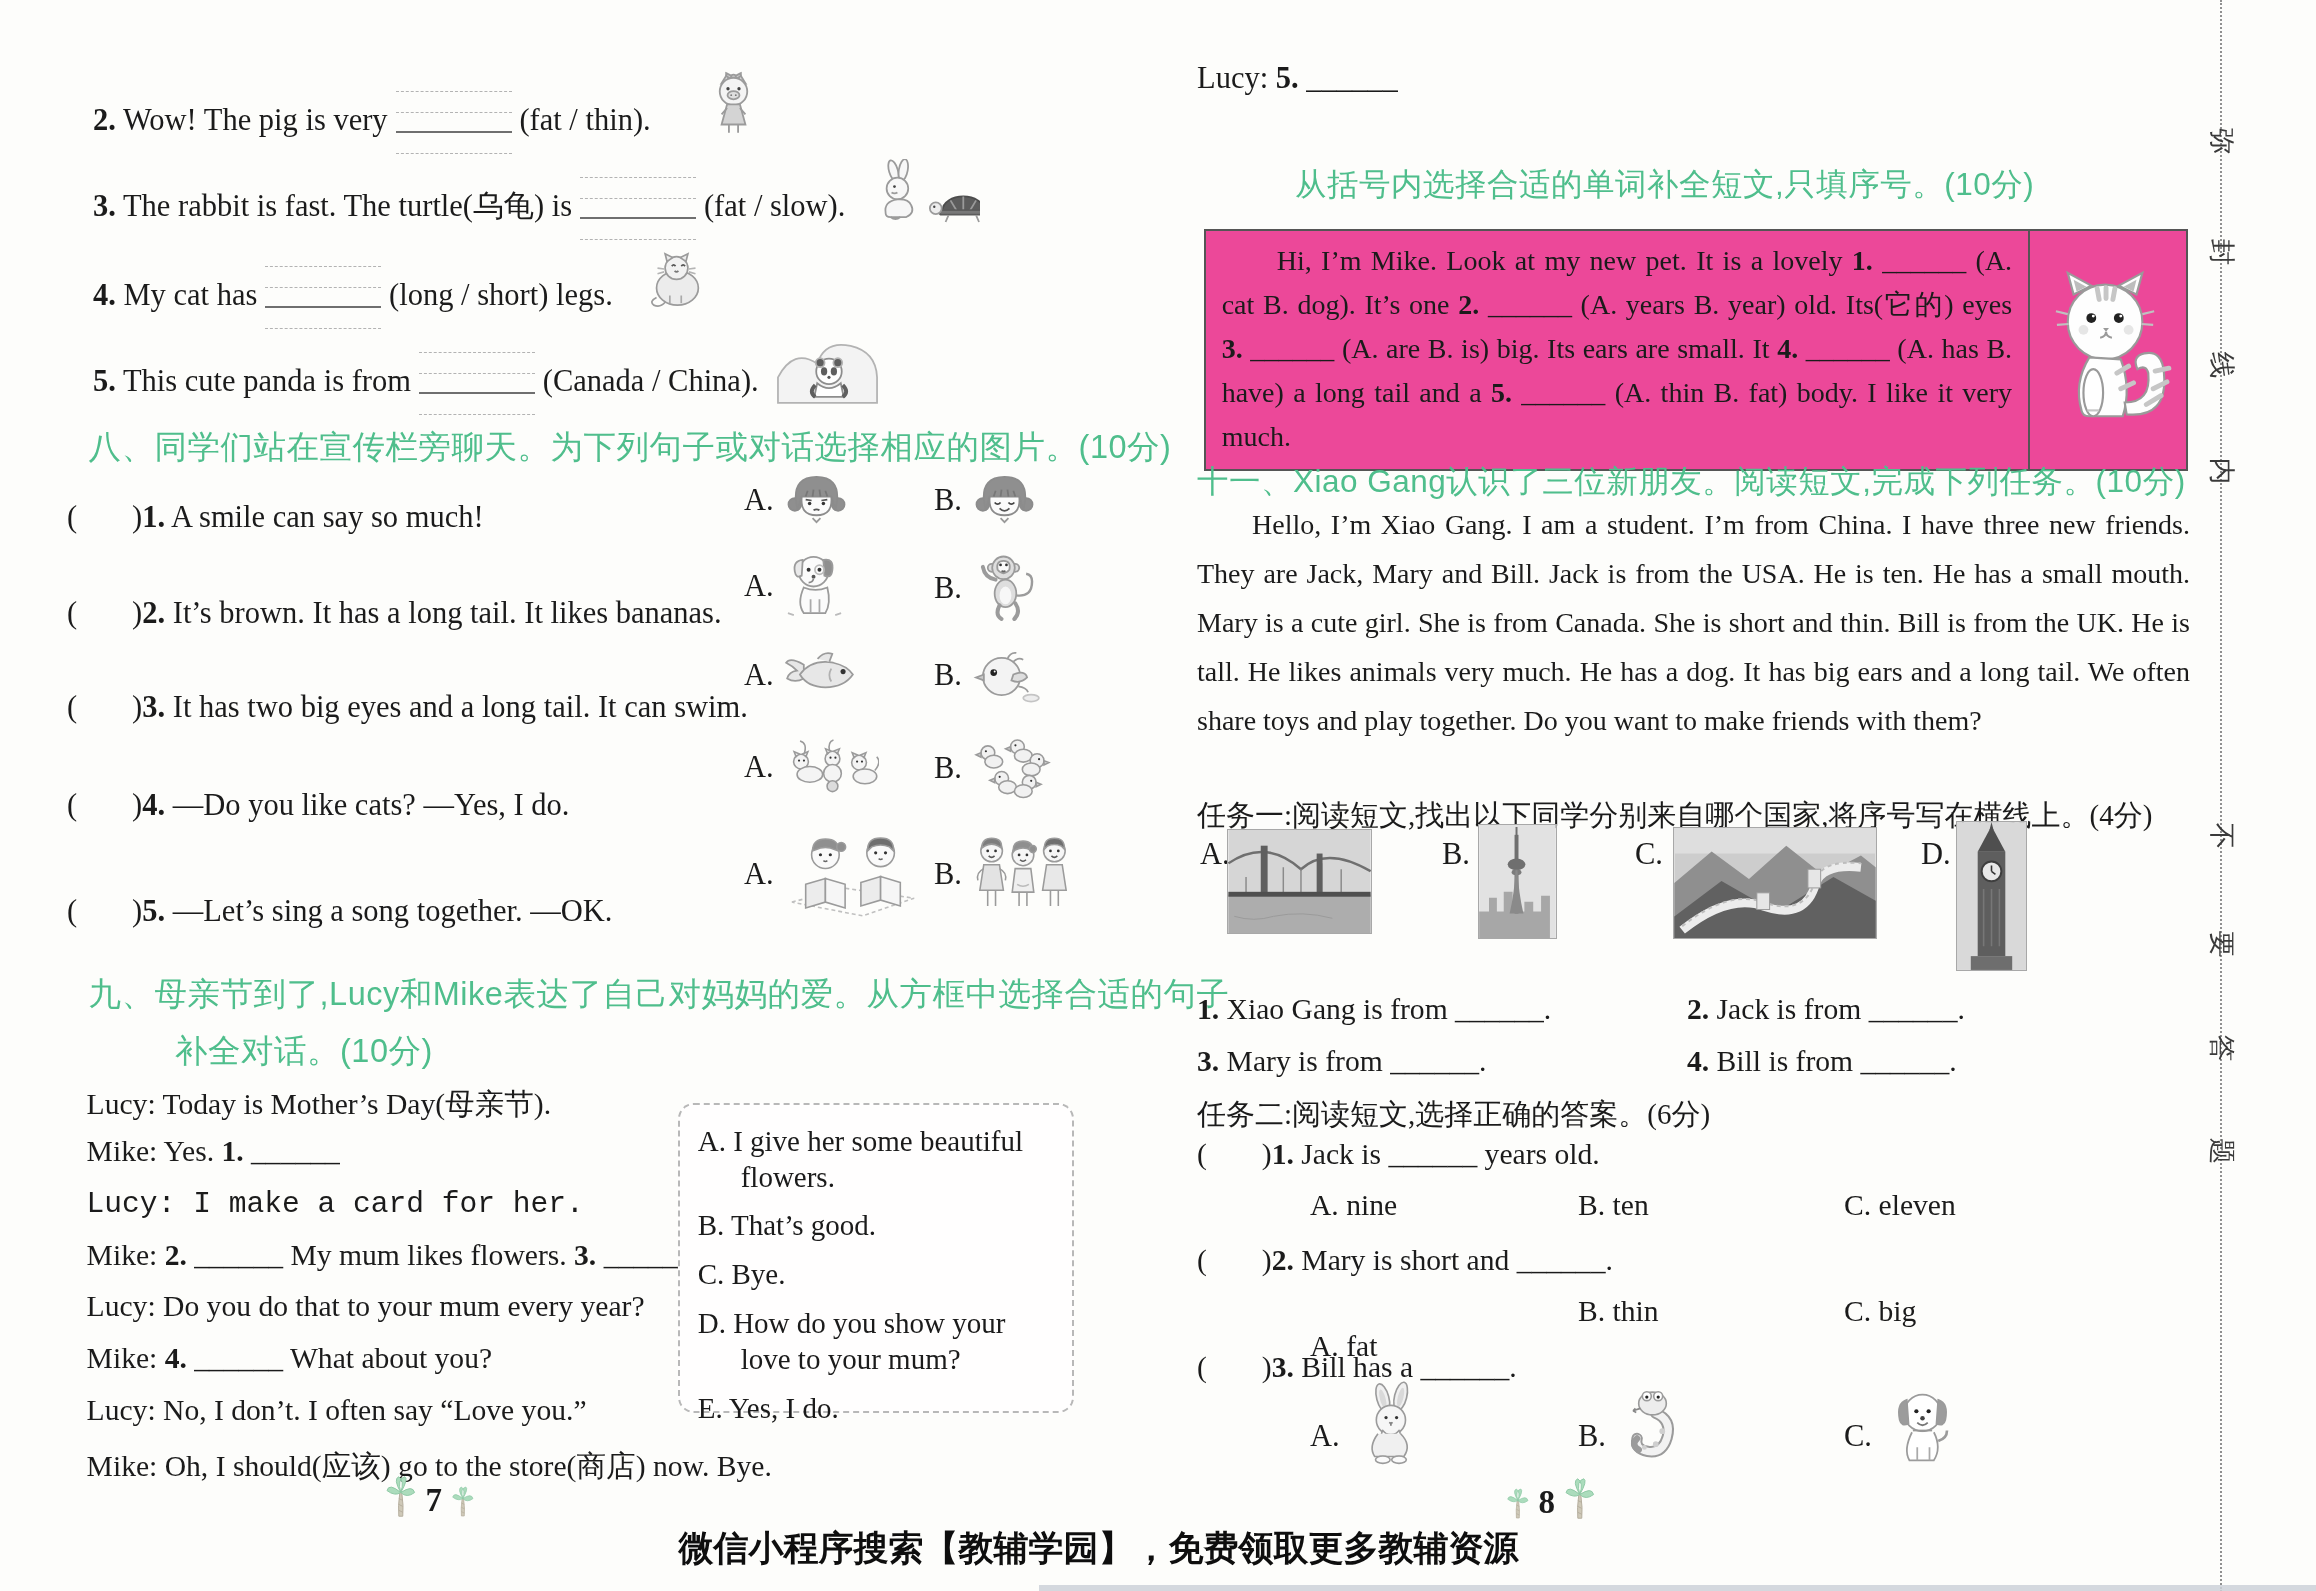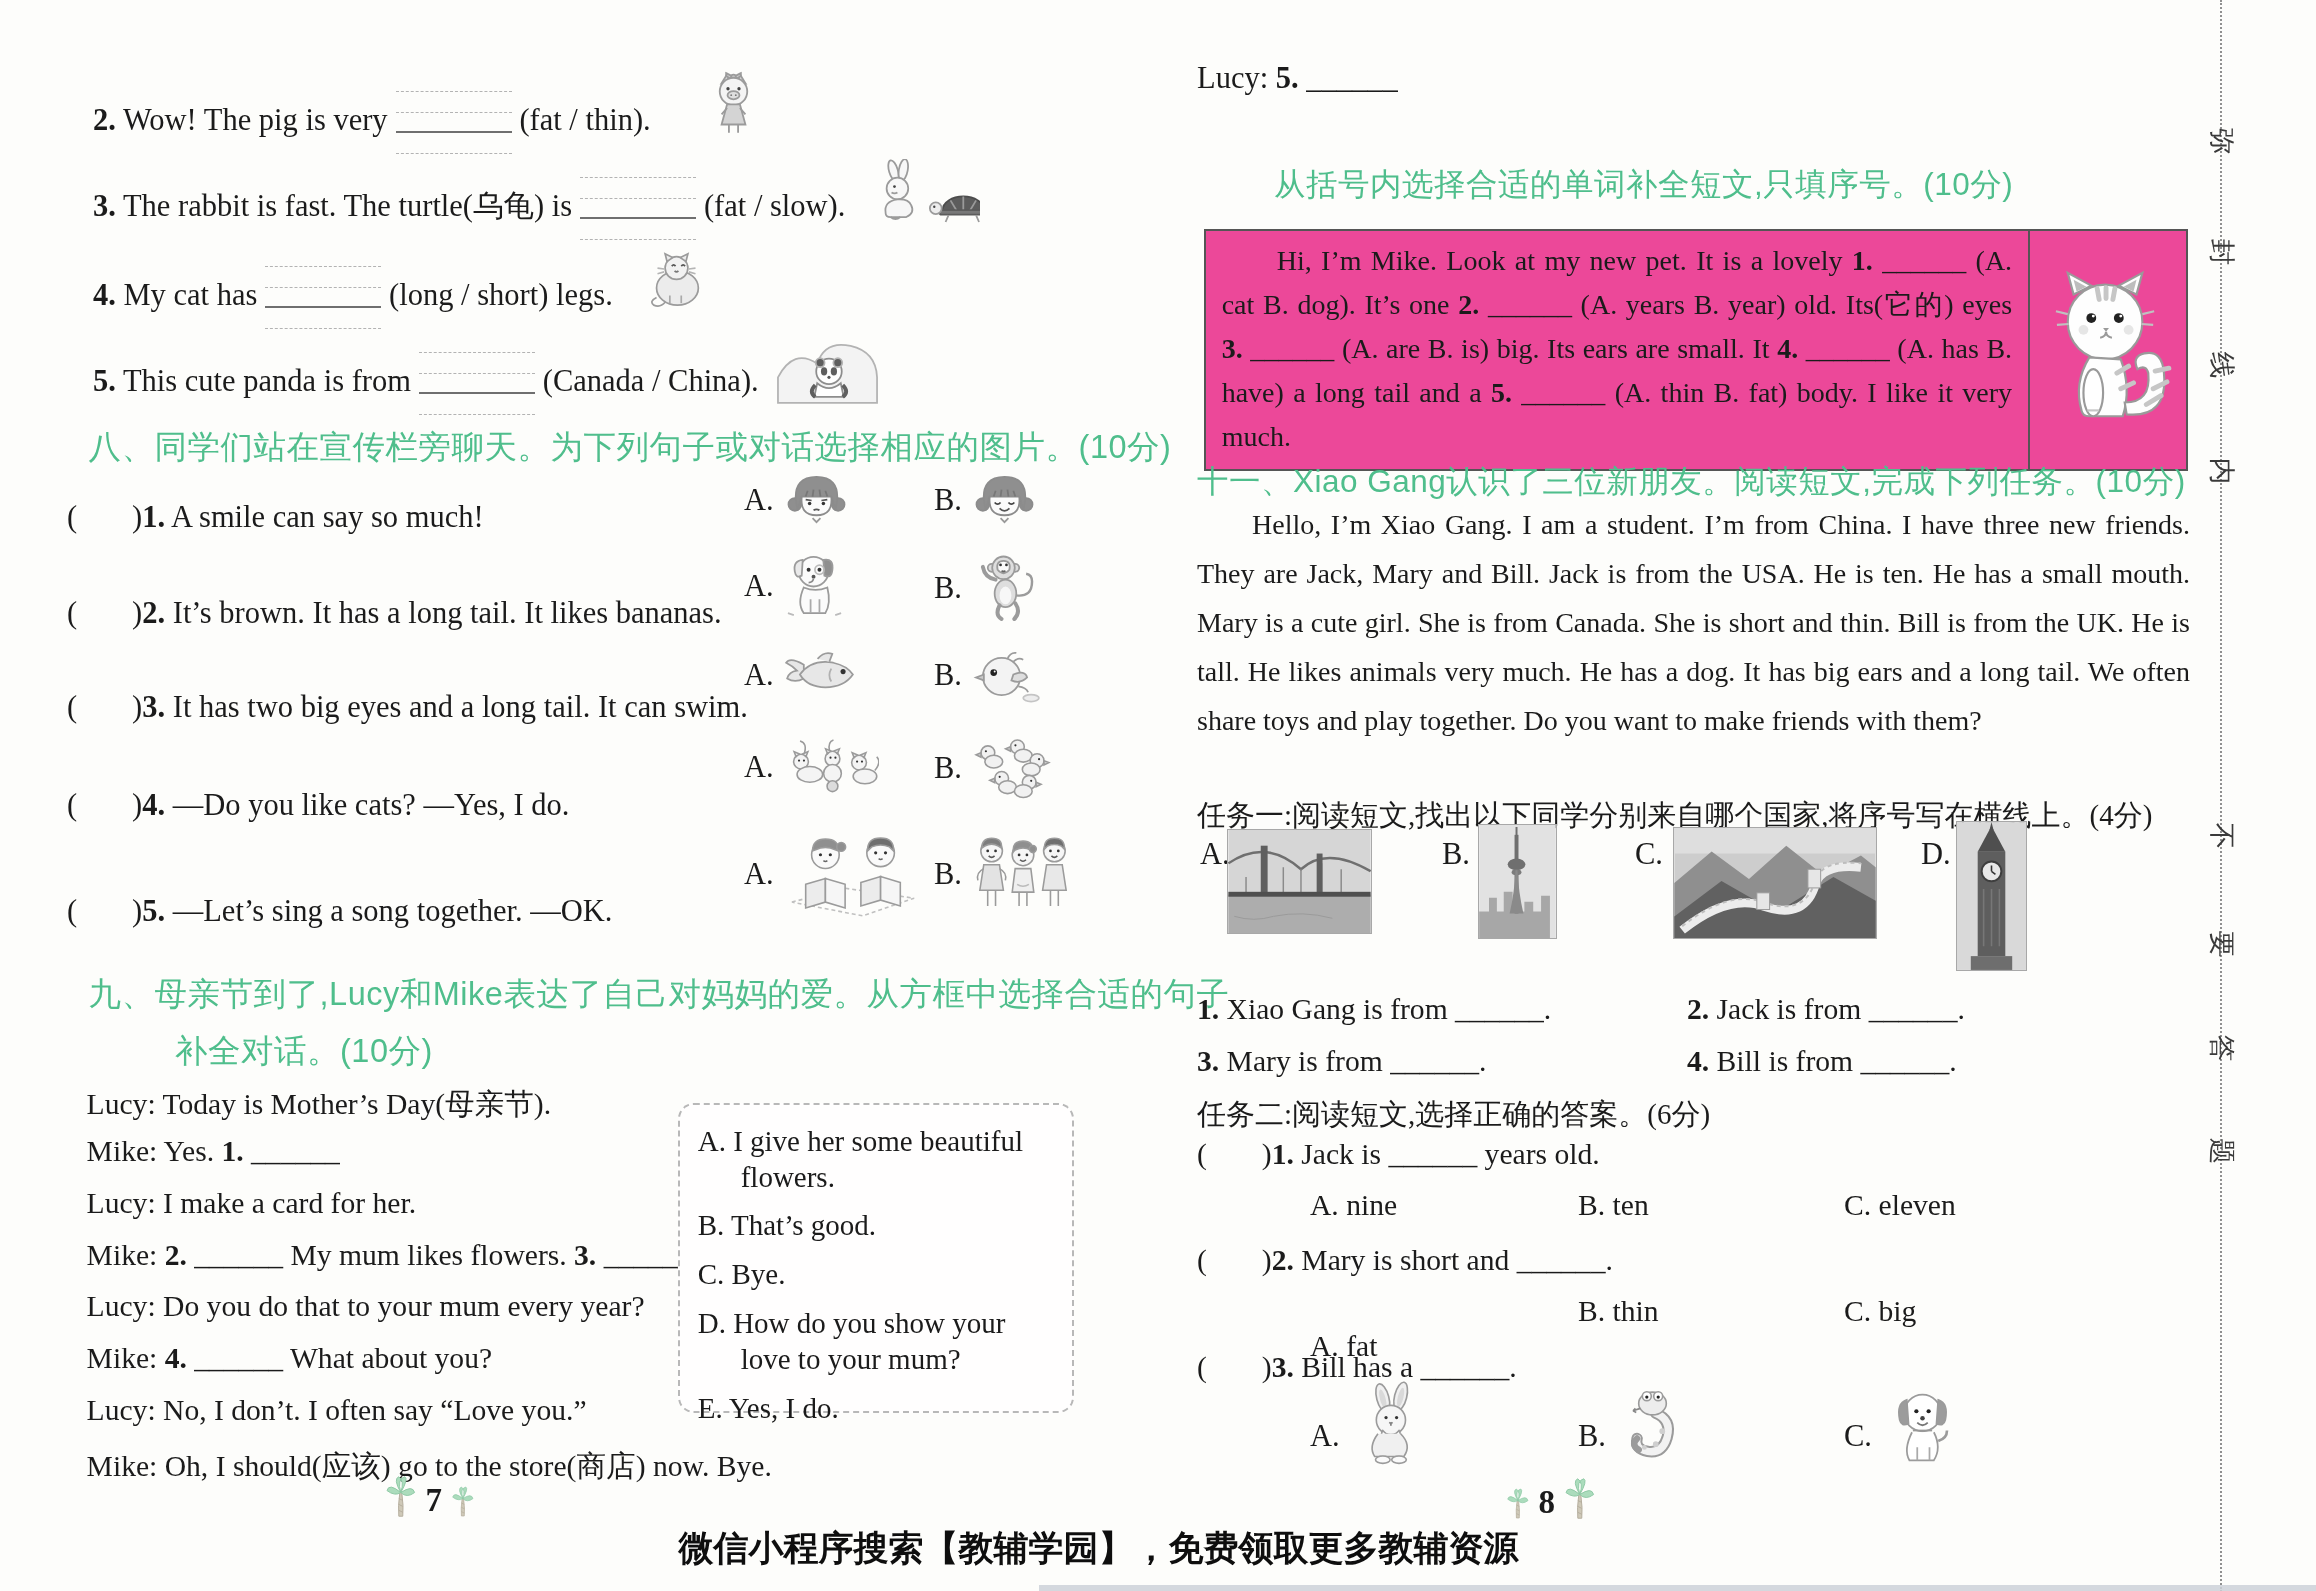--- a/index.html
+++ b/index.html
@@ -355,21 +355,21 @@
           </span>
         </div>
       </div>
 
     <div class="sec-heading" style="left:29.6px;top:973px;">九、母亲节到了,Lucy和Mike表达了自己对妈妈的爱。从方框中选择合适的句子</div>
     <div class="sec-heading" style="left:116px;top:1030px;">补全对话。(10分)</div>
 
     <div id="dialogue">
         <div class="abs" style="left:27.6px;top:1084px;font-size:29.6px;">Lucy: Today is Mother’s Day(母亲节).</div>
         <div class="abs" style="left:27.6px;top:1135px;font-size:29.6px;">Mike: Yes. <b>1.</b> ______</div>
-        <div class="abs" style="left:27.6px;top:1187px;font-size:29.6px;">Lucy: I make a card for her.</div>
+        <div class="abs" style="left:27.6px;top:1187px;font-size:29.6px;font-family:Liberation Mono, monospace;">Lucy: I make a card for her.</div>
         <div class="abs" style="left:27.6px;top:1239px;font-size:29.6px;">Mike: <b>2.</b> ______ My mum likes flowers. <b>3.</b> ______</div>
         <div class="abs" style="left:27.6px;top:1290px;font-size:29.6px;">Lucy: Do you do that to your mum every year?</div>
         <div class="abs" style="left:27.6px;top:1342px;font-size:29.6px;">Mike: <b>4.</b> ______ What about you?</div>
         <div class="abs" style="left:27.6px;top:1394px;font-size:29.6px;">Lucy: No, I don’t. I often say “Love you.”</div>
         <div class="abs" style="left:27.6px;top:1446px;font-size:29.6px;">Mike: Oh, I should(应该) go to the store(商店) now. Bye.</div>
       </div>
     <div class="opt-box" id="box9">
         <div class="opt-line">A. I give her some beautiful flowers.</div>
         <div class="opt-line">B. That’s good.</div>
         <div class="opt-line">C. Bye.</div>
@@ -392,21 +392,21 @@
             <path d="M13 24 l4 2 M13 30 l4 2 M13 36 l4 2" stroke="#b5ae9d" stroke-width="1"></path>
             <path d="M15 18 q-12 -10 -14 -2 q8 6 14 2z M15 18 q-8 -14 -2 -16 q6 4 2 16z M15 18 q8 -14 4 -16 q-8 2 -4 16z M15 18 q12 -8 14 0 q-8 6 -14 0z" fill="#abdcbc" stroke="#8fc9a6" stroke-width="1"></path>
           </svg>
         </span>
     </div>
   </div>
 
   <div class="page right">
     <div class="abs en" style="left:3px;top:61px;" id="lucy5">Lucy: <b>5.</b> ______</div>
 
-    <div class="sec-heading" style="left:80px;top:164px;font-size:31.5px;">从括号内选择合适的单词补全短文,只填序号。(10分)</div>
+    <div class="sec-heading" style="left:101px;top:164px;font-size:31.5px;">从括号内选择合适的单词补全短文,只填序号。(10分)</div>
 
     <div class="pet-box">
       <div class="pet-text">
           <p id="petPassage">Hi, I’m Mike. Look at my new pet. It is a lovely <b>1.</b> ______ (A. cat   B. dog). It’s one <b>2.</b> ______ (A. years   B. year) old. Its(它的) eyes <b>3.</b> ______ (A. are   B. is) big. Its ears are small. It <b>4.</b> ______ (A. has   B. have) a long tail and a <b>5.</b> ______ (A. thin   B. fat) body. I like it very much.</p>
         </div>
       <div class="pet-cell">
         <span class="ico" style="width:128px;height:165px;" id="petCat">
             <svg viewBox="0 0 130 168">
               <g stroke="#9a9a9a" stroke-width="2.2" fill="#fefefe">
                 <path d="M30 28 L24 6 L48 19 Z"></path>

